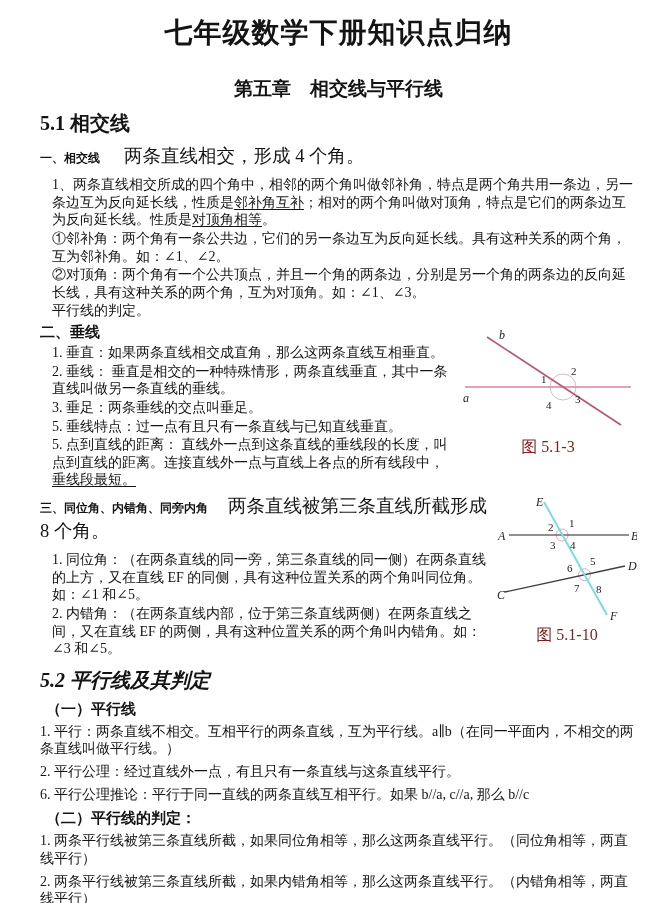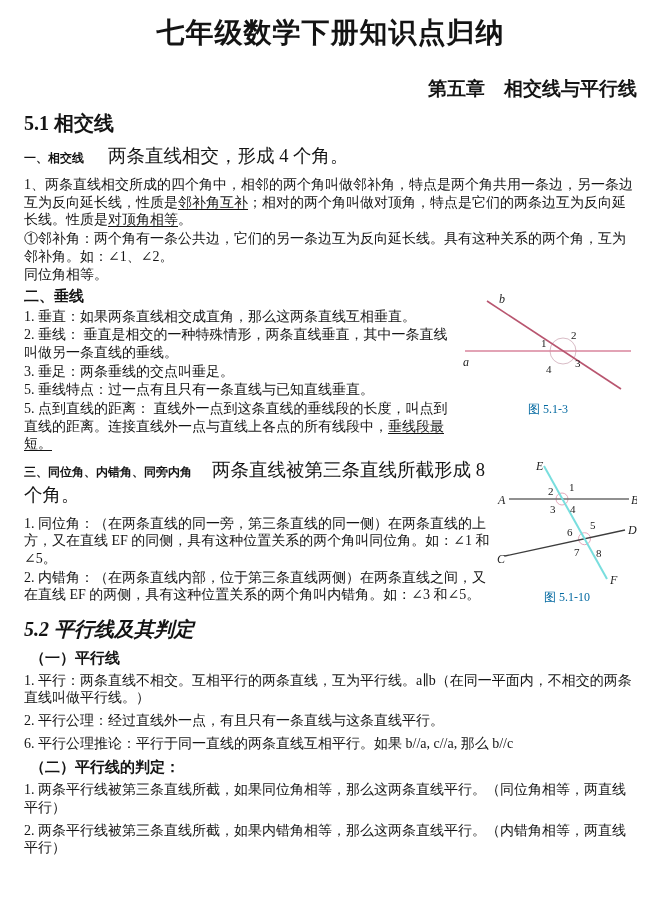--- a/index.html
+++ b/index.html
@@ -1,60 +1,61 @@
 <!DOCTYPE html>
 <html><head>
 <meta charset="utf-8">
 <style>
   html,body{margin:0;padding:0;background:#ffffff;}
   .page{
     width:665px;height:903px;box-sizing:border-box;
-    padding:8px 28px 0 24px;background:#ffffff;color:#141414;
+    padding:8px 28px 0 40px;background:#ffffff;color:#141414;
     font-family:"Liberation Serif","DejaVu Serif",serif;
     overflow:hidden;position:relative;
   }
   .title{text-align:center;font-size:28px;font-weight:bold;margin:6px 0 24px 0;letter-spacing:1px;}
-  .chapter{text-align:right;font-size:19px;font-weight:bold;margin:0 0 8px 0;}
+  .chapter{text-align:center;font-size:19px;font-weight:bold;margin:0 0 8px 0;}
   .sec-h{font-size:20px;font-weight:bold;margin:2px 0 6px 0;}
   .sec-h.s52{margin-top:8px;font-style:italic;}
   .lead{margin:2px 0 8px 0;}
   .lead-b{font-size:12px;font-weight:bold;}
   .lead-big{font-size:18.5px;margin-left:24px;}
   .lead3 .lead-big{margin-left:20px;}
   .h4{font-size:15px;font-weight:bold;margin:2px 0 2px 0;}
   .h4.ind{margin-left:6px;margin-top:6px;margin-bottom:4px;}
-  .t{font-size:14px;line-height:1.26;margin:0 0 1px 0;}
+  .t{font-size:14px;line-height:1.26;margin:0 0 1px 12px;}
   .t.sp{margin:0 0 5px 0;}
   .u{text-decoration:underline;text-underline-offset:2px;}
   .blk{margin-top:3px;}
   .clearfix::after{content:"";display:block;clear:both;}
   .fig{float:right;text-align:center;}
   .fig1{width:178px;margin:0 0 2px 8px;}
   .fig2{width:140px;margin:2px 0 2px 6px;}
   .fig svg{display:block;margin:0 auto;}
-  .fig-cap{font-size:12px;color:#0369a1;margin-top:2px;}
+  .fig-cap{font-size:16px;color:#7f1d1d;margin-top:2px;}
   .flbl{font-size:12px;font-style:italic;fill:#222;font-family:"Liberation Serif","DejaVu Serif",serif;}
   .fnum{font-size:11px;fill:#222;font-family:"Liberation Serif","DejaVu Serif",serif;}
 </style>
 </head>
 <body>
 
 <div class="page">
 
   <div class="title">七年级数学下册知识点归纳</div>
   <div class="chapter">第五章　相交线与平行线</div>
   <div class="sec-h">5.1 相交线</div>
 
   <div class="lead">
     <span class="lead-b">一、相交线</span><span class="lead-big">两条直线相交，形成 4 个角。</span>
   </div>
 
   <p class="t"><span>1、两条直线相交所成的四个角中，相邻的两个角叫做邻补角，特点是两个角共用一条边，另一条边互为反向延长线，性质是</span><span class="u">邻补角互补</span><span>；相对的两个角叫做对顶角，特点是它们的两条边互为反向延长线。性质是</span><span class="u">对顶角相等</span><span>。</span></p>
   <p class="t">①邻补角：两个角有一条公共边，它们的另一条边互为反向延长线。具有这种关系的两个角，互为邻补角。如：∠1、∠2。</p>
-  <p class="t">同位角相等。</p>
+  <p class="t">②对顶角：两个角有一个公共顶点，并且一个角的两条边，分别是另一个角的两条边的反向延长线，具有这种关系的两个角，互为对顶角。如：∠1、∠3。</p>
+  <p class="t">平行线的判定。</p>
 
   <div class="blk clearfix">
     <div class="fig fig1">
       <svg width="178" height="112" viewBox="0 0 178 112">
         <circle cx="104" cy="64" r="13" fill="none" stroke-width="1" stroke="#d9bcc6"></circle>
         <line x1="6" y1="64" x2="172" y2="64" stroke-width="1.6" stroke="#d9849c"></line>
         <line x1="28" y1="14" x2="162" y2="102" stroke-width="1.6" stroke="#b8556f"></line>
         <text x="4" y="79" class="flbl">a</text>
         <text x="40" y="16" class="flbl">b</text>
         <text x="82" y="60" class="fnum">1</text>

